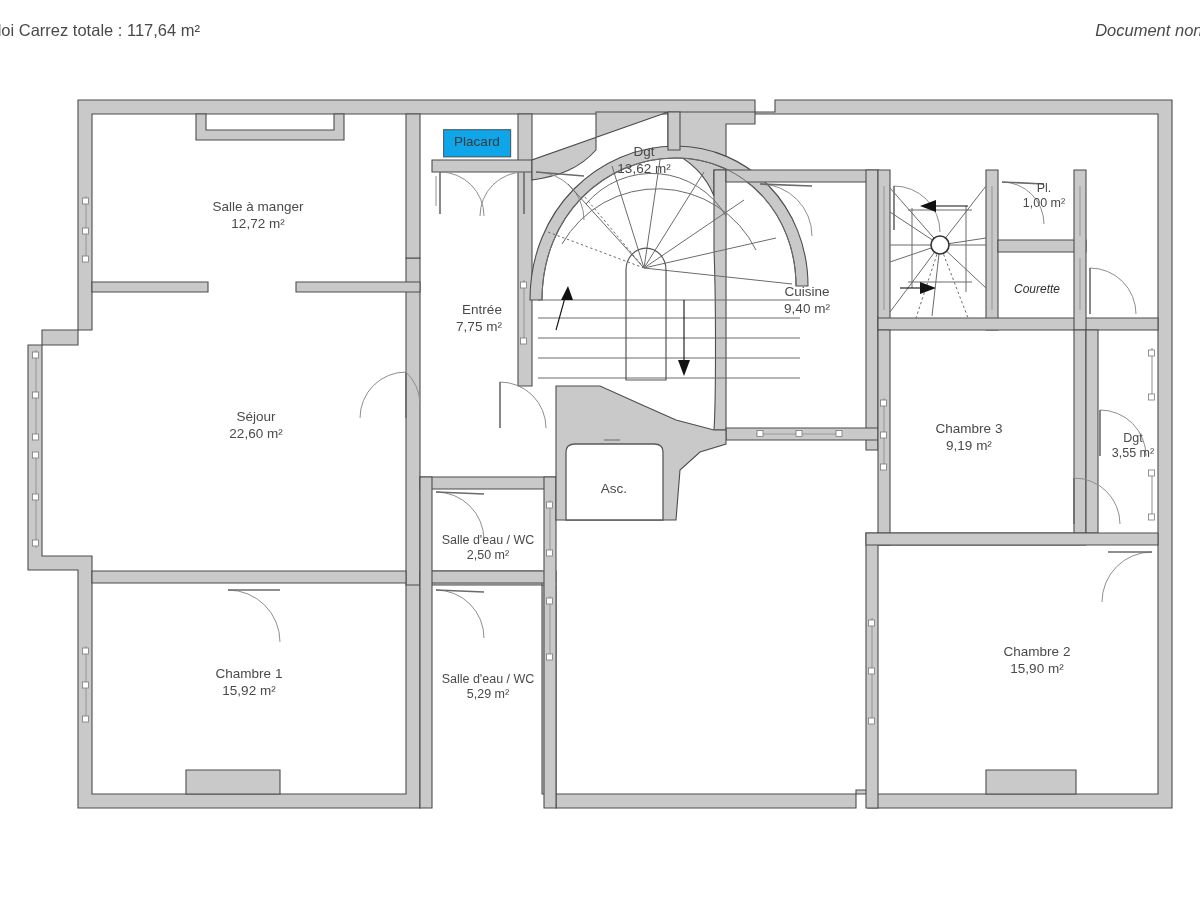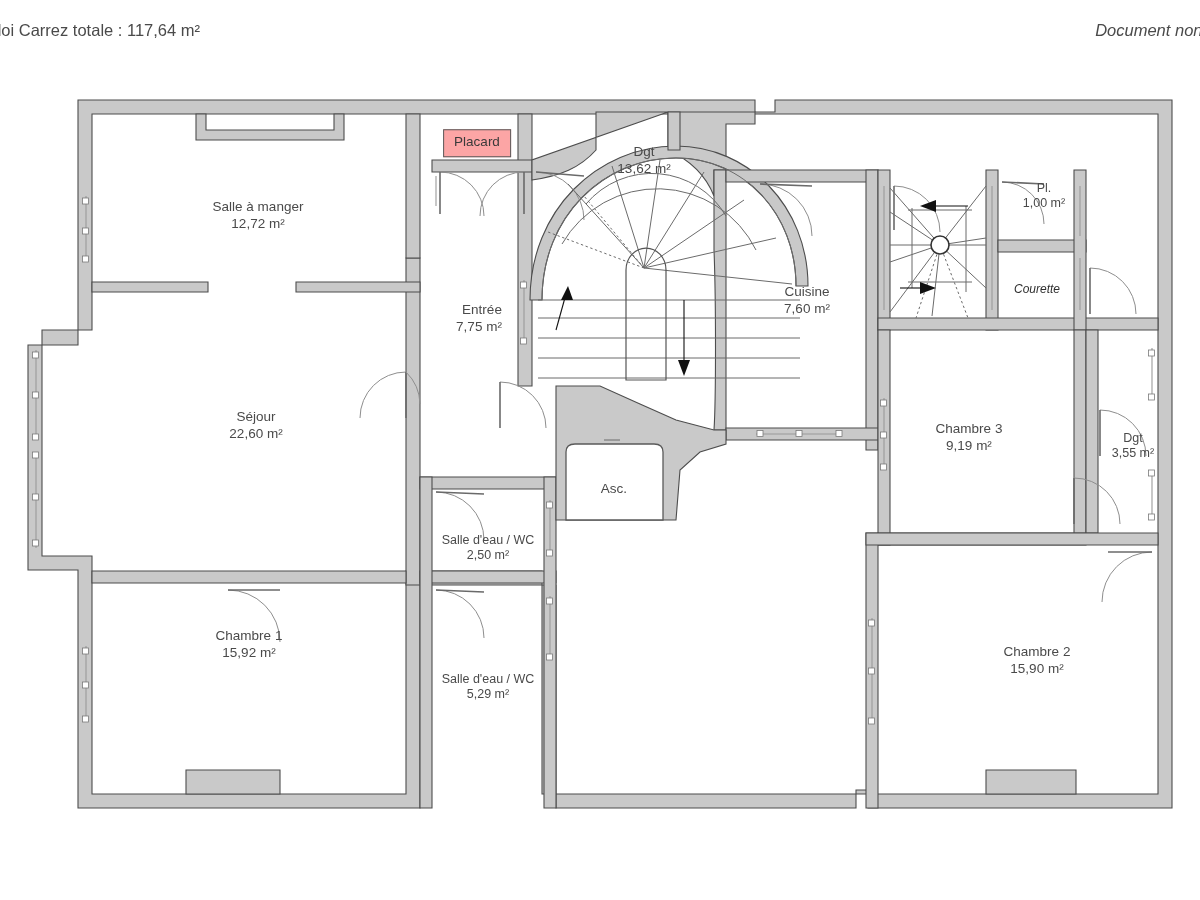--- a/index.html
+++ b/index.html
@@ -36,21 +36,21 @@
   .asc-box{fill:#ffffff;stroke:#5a5a5a;stroke-width:1.3;}
 
   
   .lbl{position:absolute;text-align:center;font-size:13.5px;line-height:16.5px;color:#4a4a4a;
        white-space:nowrap;transform:translate(-50%,-50%);}
   .lbl .nm{display:block;}
   .lbl .ar{display:block;}
   .lbl.small{font-size:12.5px;line-height:15px;}
   .lbl.ital{font-style:italic;font-size:12px;color:#2f2f2f;}
   .lbl.boxed{
-    border:1px solid #5a5a5a;background:#fca5a5;padding:4px 10px 5px;
+    border:1px solid #5a5a5a;background:#0ea5e9;padding:4px 10px 5px;
     font-size:13.5px;color:#3a3a3a;transform:translate(-50%,-50%);
   }
 </style>
 </head>
 <body>
 
 <div id="plan-root">
 
   <div class="hdr" id="hdr-left">cie loi Carrez totale :  117,64 m²</div>
   <div class="hdr" id="hdr-right">Document non cor</div>
@@ -392,21 +392,21 @@
     <span class="ar">7,75 m²</span>
   </div>
 
   <div class="lbl" style="left:644px;top:160px;">
     <span class="nm">Dgt</span>
     <span class="ar">13,62 m²</span>
   </div>
 
   <div class="lbl" style="left:807px;top:300px;">
     <span class="nm">Cuisine</span>
-    <span class="ar">7,60 m²</span>
+    <span class="ar">9,40 m²</span>
   </div>
 
   <div class="lbl small" style="left:1037px;top:196px;margin-left:7px;">
     <span class="nm">Pl.</span>
     <span class="ar">1,00 m²</span>
   </div>
 
   <div class="lbl ital" style="left:1037px;top:289px;">
     <span class="nm">Courette</span>
   </div>
@@ -419,21 +419,21 @@
   <div class="lbl small" style="left:1133px;top:446px;">
     <span class="nm">Dgt</span>
     <span class="ar">3,55 m²</span>
   </div>
 
   <div class="lbl" style="left:1037px;top:660px;">
     <span class="nm">Chambre 2</span>
     <span class="ar">15,90 m²</span>
   </div>
 
-  <div class="lbl" style="left:249px;top:644px;">
+  <div class="lbl" style="left:249px;top:682px;">
     <span class="nm">Chambre 1</span>
     <span class="ar">15,92 m²</span>
   </div>
 
   <div class="lbl small" style="left:488px;top:548px;">
     <span class="nm">Salle d'eau / WC</span>
     <span class="ar">2,50 m²</span>
   </div>
 
   <div class="lbl small" style="left:488px;top:687px;">

